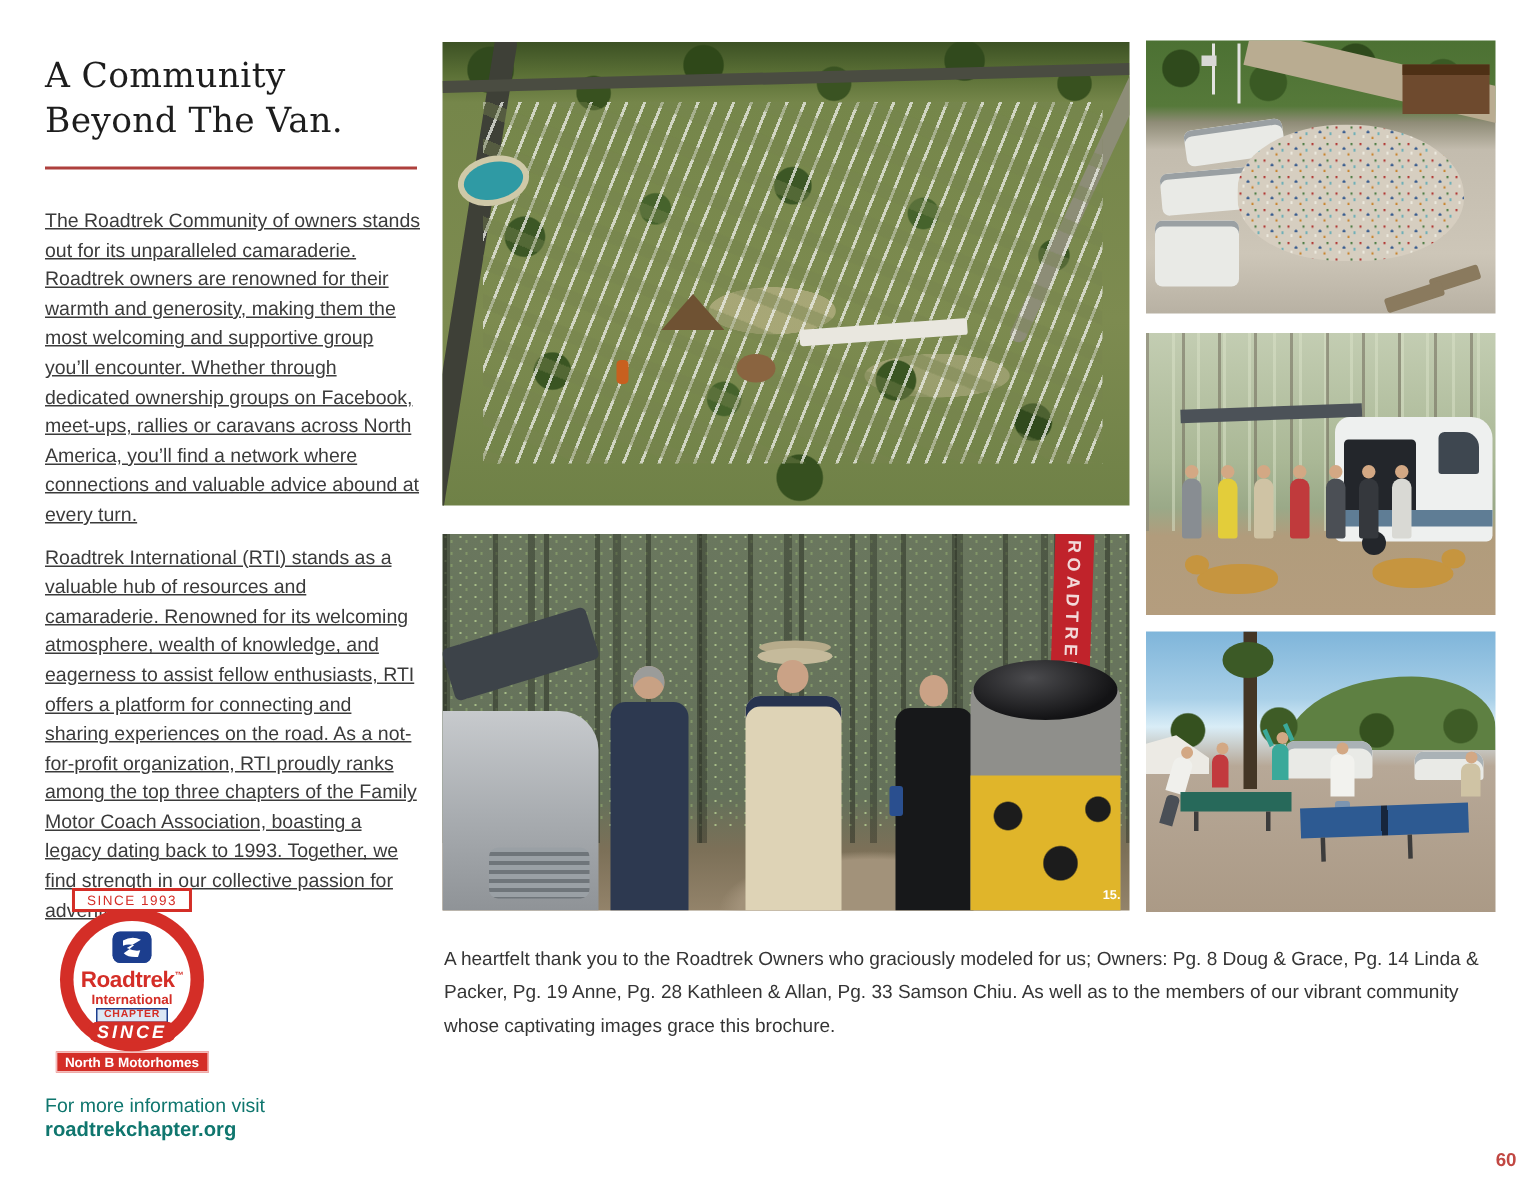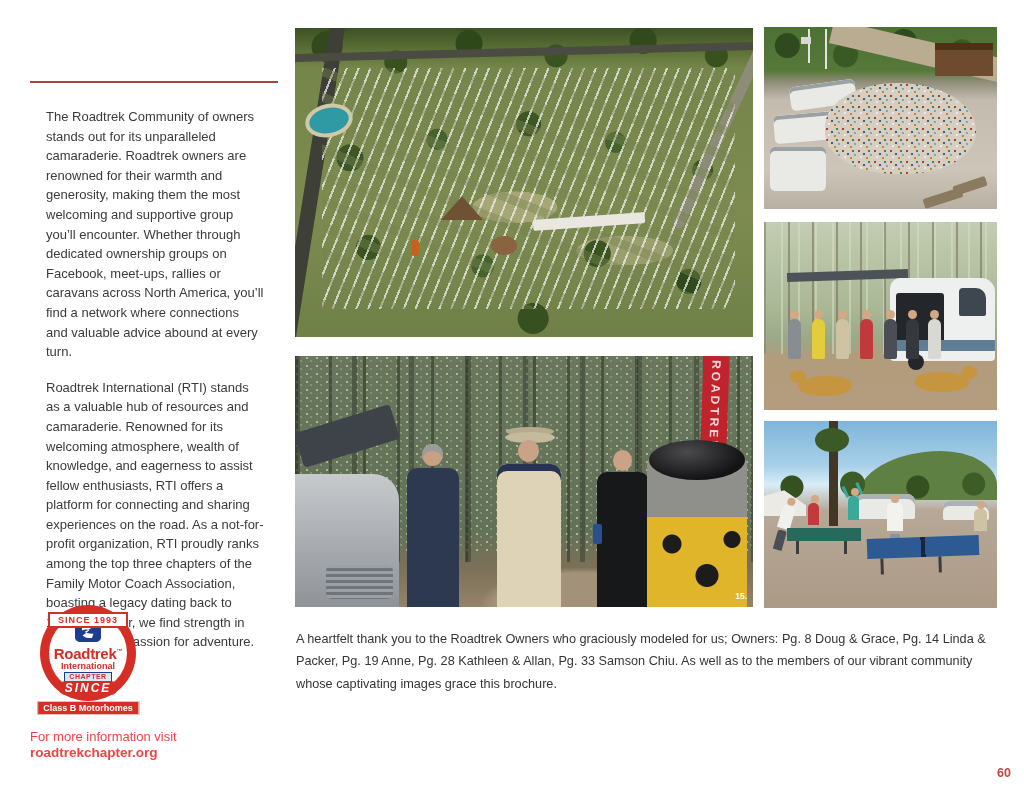--- a/index.html
+++ b/index.html
@@ -4,46 +4,46 @@
 <style>
   html,body{margin:0;padding:0;background:#ffffff;}
   .page{position:relative;width:1024px;height:791px;background:#ffffff;overflow:hidden;
         font-family:"Liberation Sans",sans-serif;color:#3a3a3a;}
 
   
   .left-col{position:absolute;left:30px;top:36px;width:250px;}
   .title{font-family:"DejaVu Serif",serif;font-size:23px;line-height:30px;color:#1d1d1d;
          font-weight:500;letter-spacing:.2px;}
   .rule{margin-top:15px;height:2px;background:#ae403d;width:248px;}
-  .body-par{font-size:13px;line-height:19.6px;margin:16px;margin-top:24px;color:#3b3b3b;}
+  .body-par{font-size:13px;line-height:19.6px;margin:0;margin-top:24px;color:#3b3b3b;text-decoration:underline;}
   .body-par.second{margin-top:9px;}
 
   
   .logo{position:absolute;left:33px;top:592px;width:110px;height:123px;font-family:"Liberation Sans",sans-serif;}
   .logo .since{position:absolute;top:0;left:50%;transform:translateX(-50%);z-index:3;
-       background:#fff;border:2px solid #d42e27;color:#d42e27;font-weight:bold;font-size:9px;
-       padding:1px 8px;letter-spacing:1px;white-space:nowrap;margin-top:20px;}
+       background:#fff;border:2px solid #d42e27;color:#d42e27;font-weight:normal;font-size:9px;
+       padding:1px 8px;letter-spacing:1px;white-space:nowrap;}
   .logo .ring{position:absolute;top:13px;left:50%;transform:translateX(-50%);
        width:96px;height:96px;border-radius:50%;background:#d42e27;}
   .logo .inner{position:absolute;inset:9px;border-radius:50%;background:#fff;
        display:flex;flex-direction:column;align-items:center;justify-content:flex-start;padding-top:7px;box-sizing:border-box;}
   .logo .brand{color:#d42e27;font-weight:bold;font-size:15px;line-height:14px;letter-spacing:-.3px;}
   .logo .brand sup{font-size:6px;}
   .logo .intl{color:#d42e27;font-weight:bold;font-size:9px;line-height:10px;}
   .logo .chapter{margin-top:1px;background:#dbe7f5;border:1px solid #1c3e8e;color:#d42e27;
        font-weight:bold;font-size:7px;line-height:8px;padding:0 4px;letter-spacing:.5px;}
   .logo .fmca{position:absolute;left:50%;bottom:6px;transform:translateX(-50%);
        background:#d42e27;border-radius:9px;padding:0 6px;color:#fff;font-weight:bold;
        font-style:italic;font-size:12px;letter-spacing:2px;z-index:2;}
   .logo .classb{position:absolute;left:50%;bottom:0;transform:translateX(-50%);z-index:4;
        background:#d42e27;border:1px solid #f3bdbb;color:#fff;font-size:9px;font-weight:bold;
        padding:1px 5px;white-space:nowrap;}
   .rt-icon{width:26px;height:21px;border-radius:5px;background:#1c3e8e;display:block;margin-bottom:2px;}
 
-  .footer{position:absolute;left:30px;top:729px;font-size:13px;line-height:16px;color:#ef4444;}
+  .footer{position:absolute;left:30px;top:729px;font-size:13px;line-height:16px;color:#0f766e;}
   .footer .org{font-weight:bold;font-size:13.5px;}
 
   .pageno{position:absolute;right:13px;top:766px;color:#c14742;font-weight:bold;font-size:12.5px;}
 
   
   .caption{position:absolute;left:296px;top:628px;width:700px;margin:0;
            font-size:12.7px;line-height:22.3px;color:#353535;}
 
   
   .ph{position:absolute;overflow:hidden;background:#9aa887;}
@@ -213,42 +213,43 @@
 
   .ph,.caption,.left-col,.logo,.footer,.pageno{box-sizing:border-box;}
 </style>
 </head>
 <body>
 
 <div class="page">
 
   <div class="left-col">
     <div class="title">
-      <br>
+      <span>A Community</span><br>
+      <span>Beyond The Van.</span>
     </div>
     <div class="rule"></div>
     <p class="body-par">The Roadtrek Community of owners stands out for its unparalleled camaraderie. Roadtrek owners are renowned for their warmth and generosity, making them the most welcoming and supportive group you’ll encounter. Whether through dedicated ownership groups on Facebook, meet-ups, rallies or caravans across North America, you’ll find a network where connections and valuable advice abound at every turn.</p>
     <p class="body-par second">Roadtrek International (RTI) stands as a valuable hub of resources and camaraderie. Renowned for its welcoming atmosphere, wealth of knowledge, and eagerness to assist fellow enthusiasts, RTI offers a platform for connecting and sharing experiences on the road. As a not-for-profit organization, RTI proudly ranks among the top three chapters of the Family Motor Coach Association, boasting a legacy dating back to 1993. Together, we find strength in our collective passion for adventure.</p>
   </div>
 
   <div class="logo">
     <div class="since">SINCE 1993</div>
     <div class="ring">
       <div class="inner">
         <svg class="rt-icon" viewBox="0 0 26 21" xmlns="http://www.w3.org/2000/svg">
           <rect x="0" y="0" width="26" height="21" rx="5" fill="#1c3e8e"></rect>
           <path d="M7 6 Q13 2.5 19 5.5 Q14 8.5 9.5 11 Q15 13.5 18.5 12.5 L17 17 Q10.5 17.5 7.5 14.5 Q12 11.5 14.5 9 Q10 8 7 9.5 Z" fill="#ffffff"></path>
         </svg>
         <div class="brand"><span>Roadtrek</span><sup>™</sup></div>
         <div class="intl">International</div>
         <div class="chapter">CHAPTER</div>
       </div>
       <div class="fmca">SINCE</div>
     </div>
-    <div class="classb">Class B Motorhomes</div>
+    <div class="classb">North B Motorhomes</div>
   </div>
 
   <div class="footer">
     <div>For more information visit</div>
     <div class="org">roadtrekchapter.org</div>
   </div>
 
   <div class="ph" id="ph-aerial">
     <div class="aer-canopy"></div>
     <div class="aer-road-l"></div>

